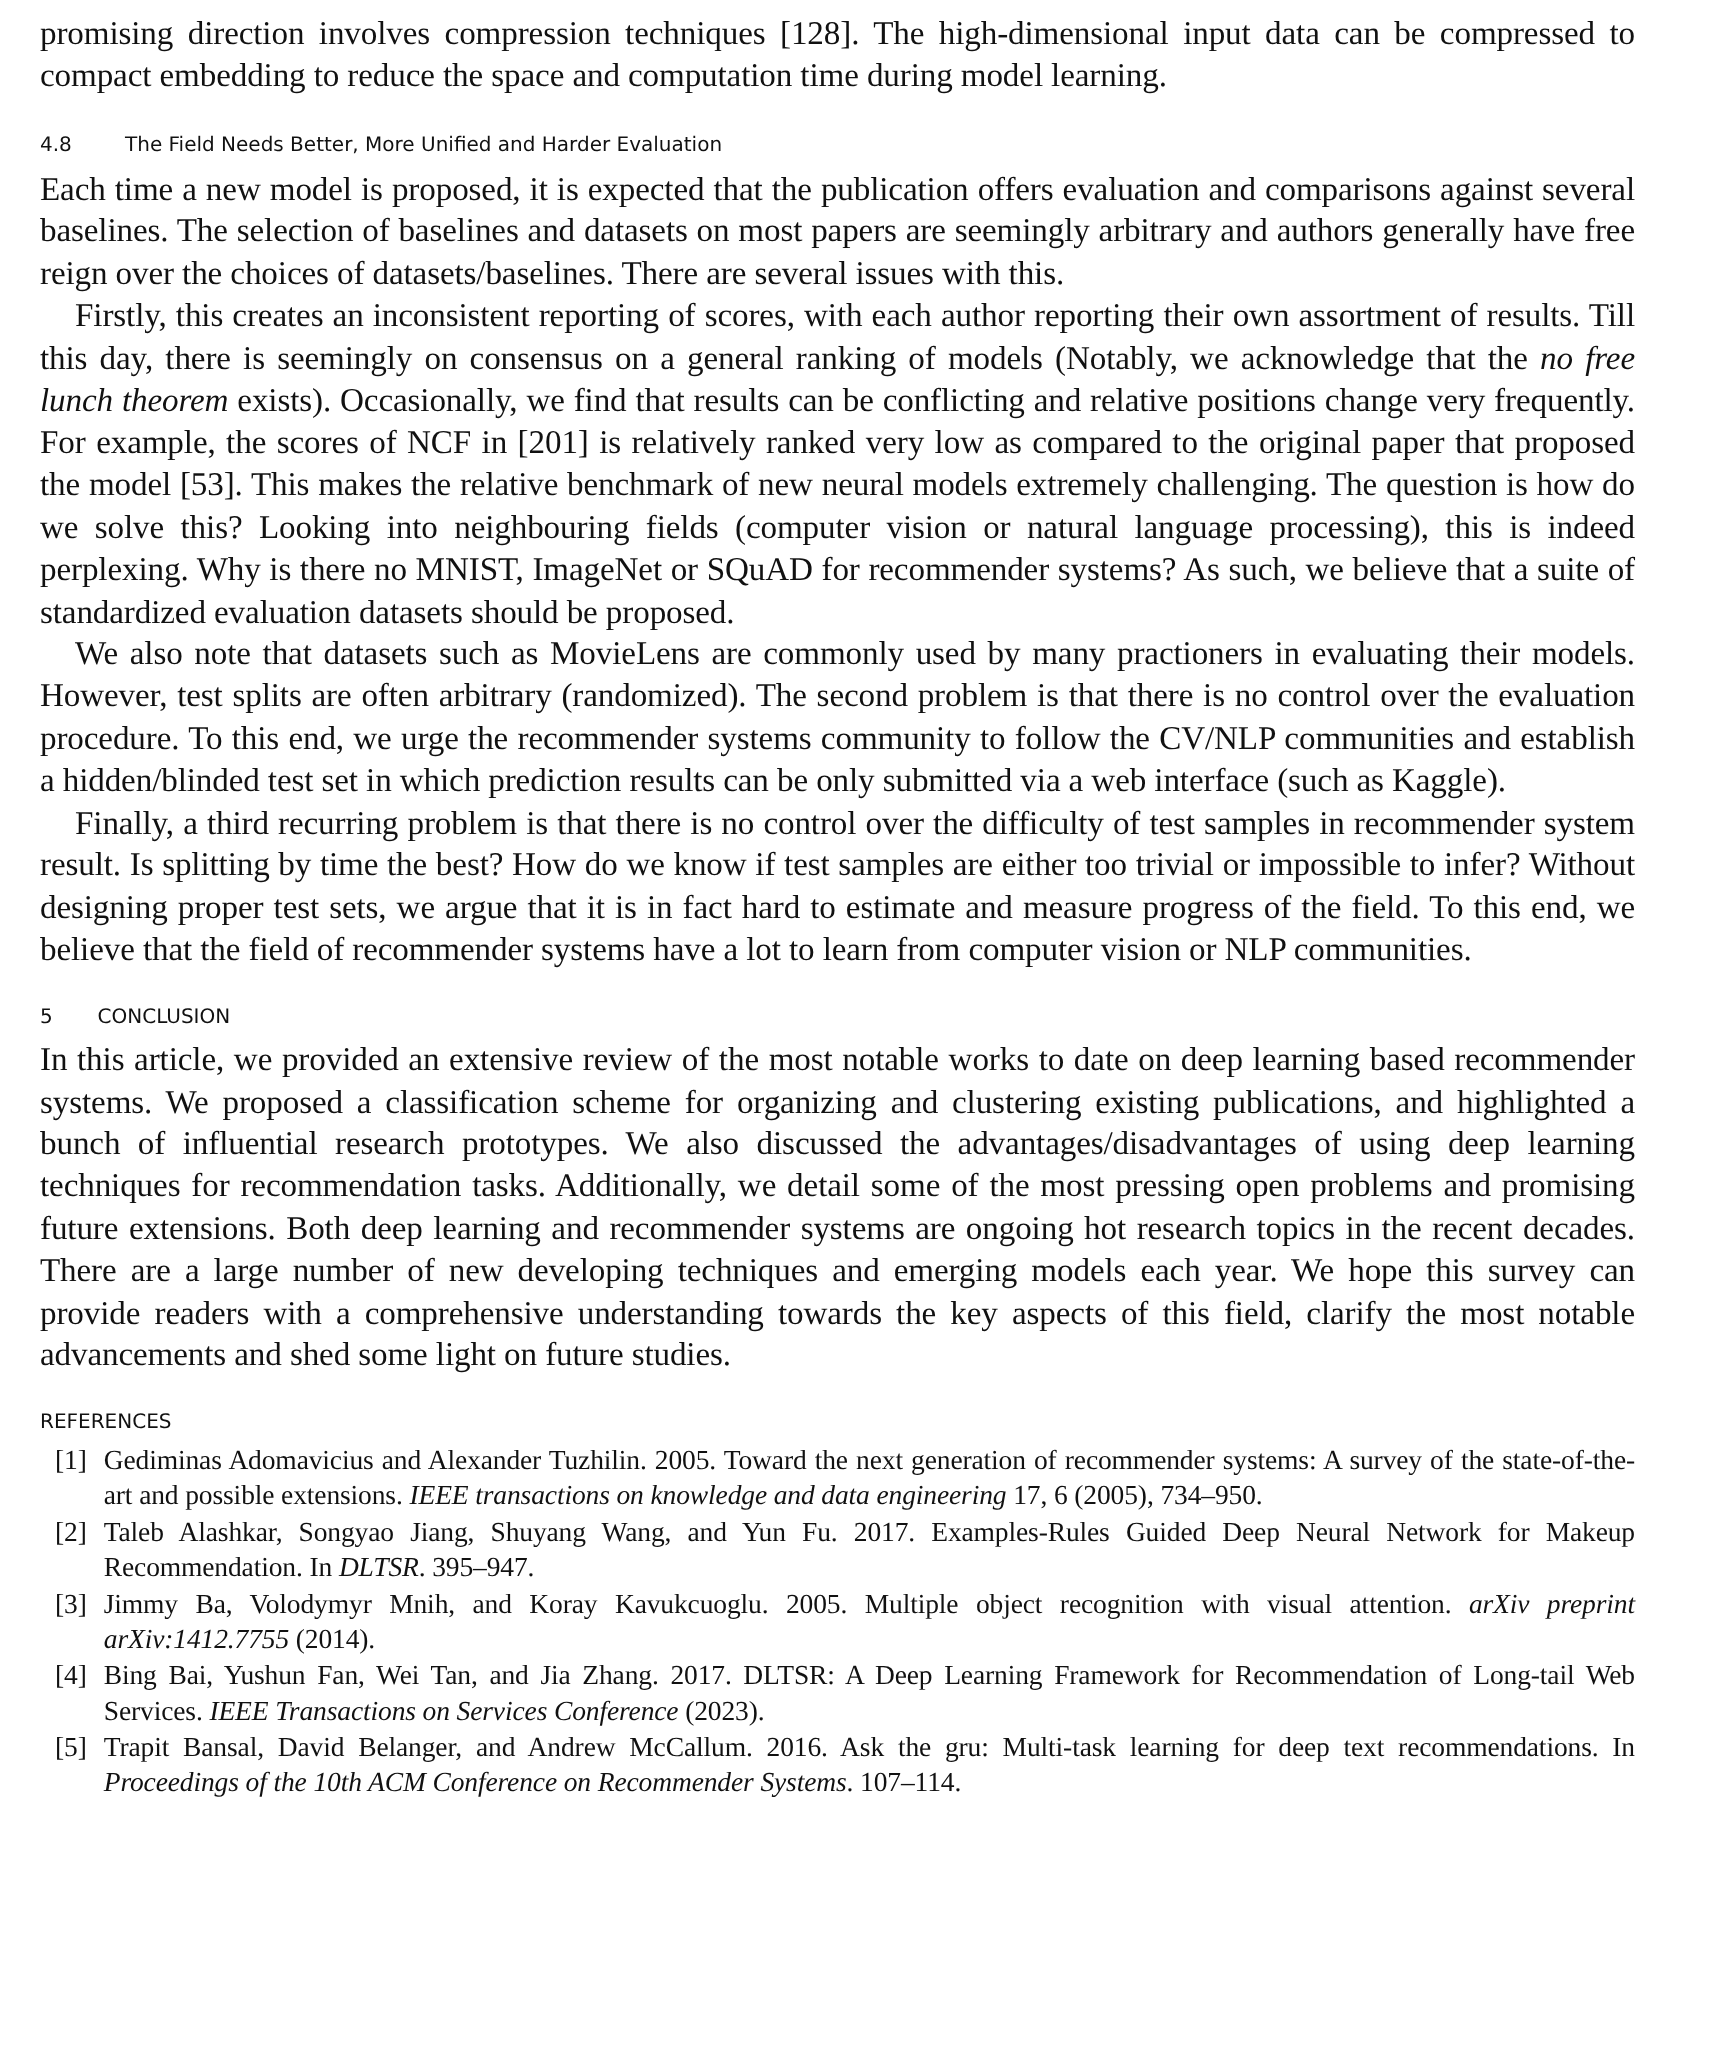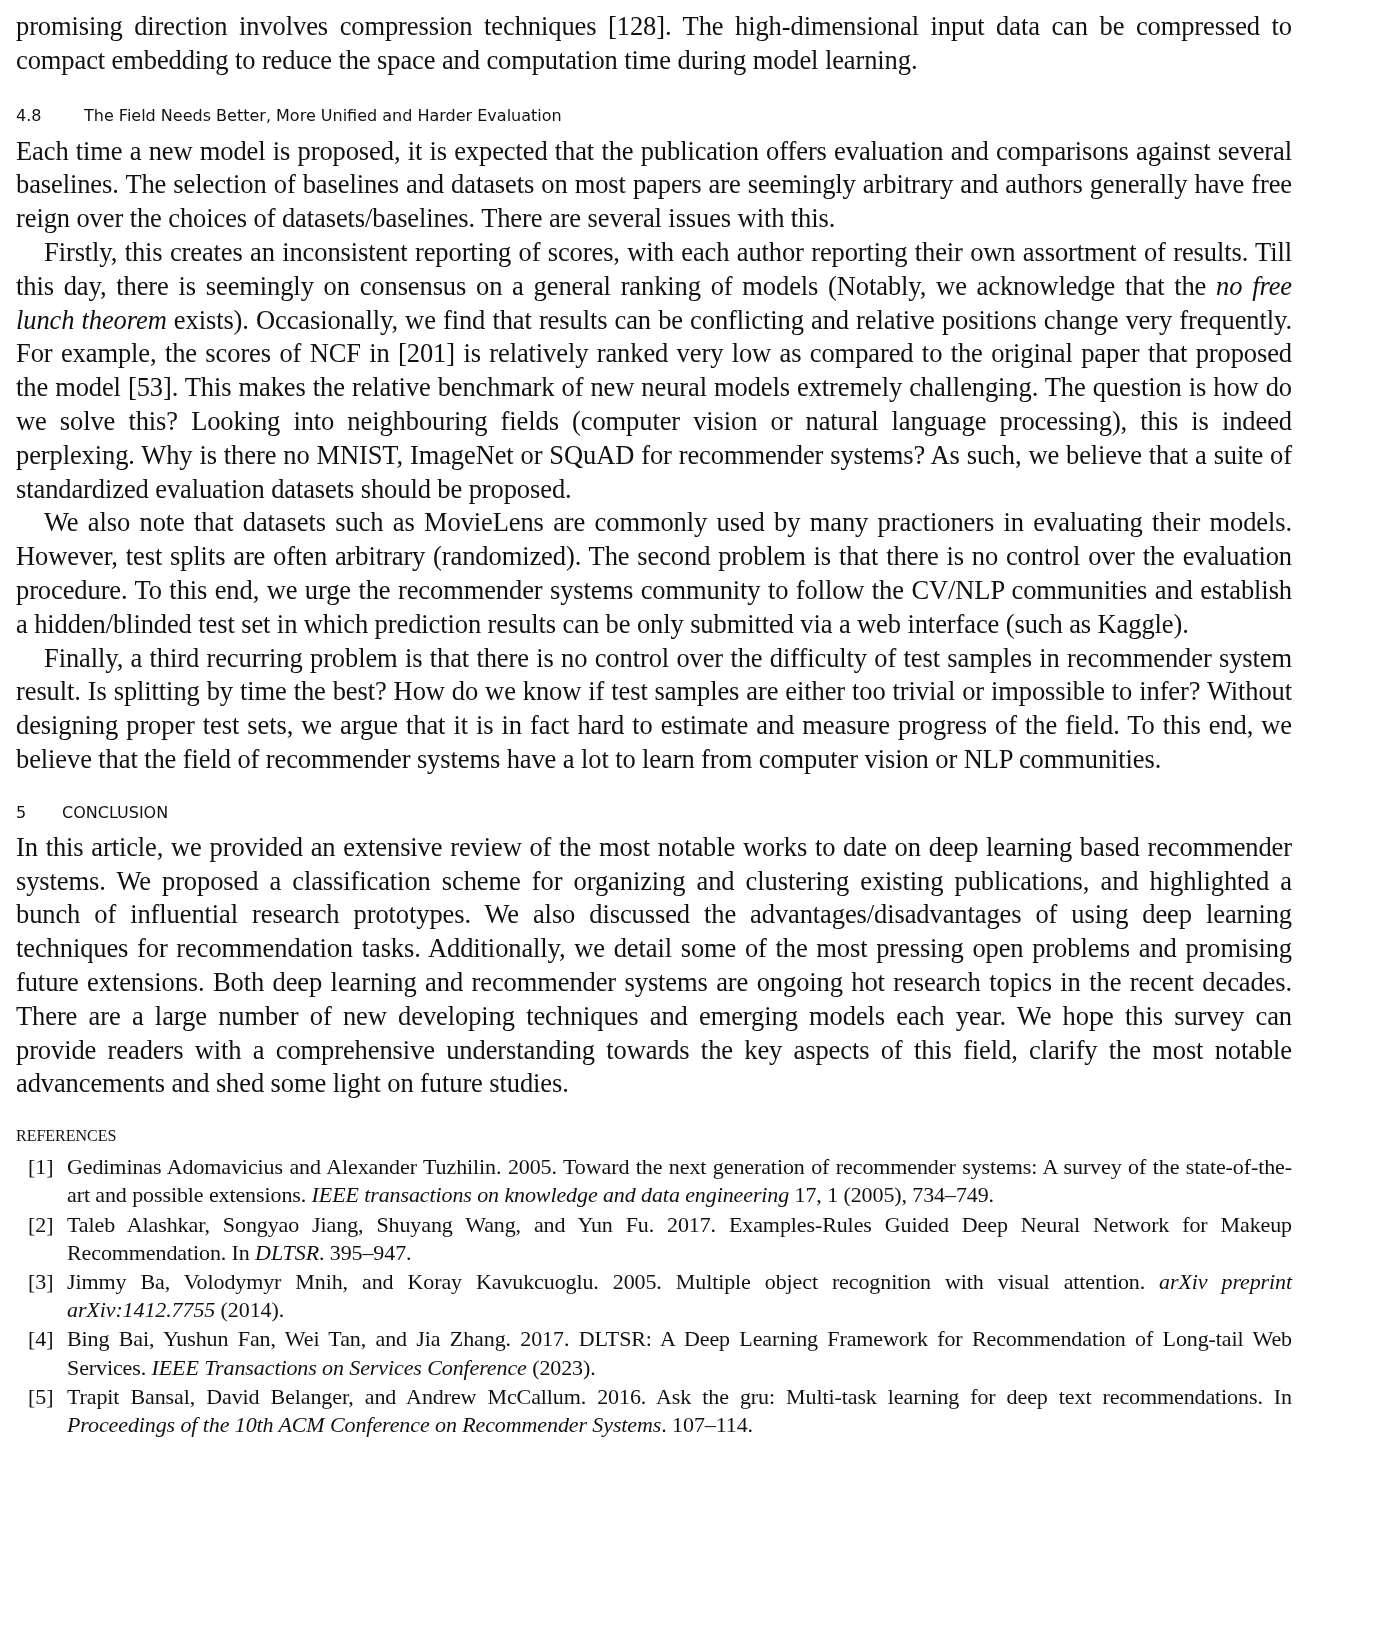--- a/index.html
+++ b/index.html
@@ -10,21 +10,21 @@
     body {
       width: 1388px;
       height: 1642px;
       overflow: hidden;
       position: relative;
       color: #111111;
       font-family: "Liberation Serif", "DejaVu Serif", serif;
     }
     .page {
       position: absolute;
-      left: 16px;
+      left: 32px;
       top: 10px;
       width: 1276px;
     }
     .para {
       font-size: 26.5px;
       line-height: 33.8px;
       text-align: justify;
       margin: 0;
       letter-spacing: -0.1px;
     }
@@ -44,21 +44,21 @@
     .heading .num {
       display: inline-block;
     }
     .heading .title {
       display: inline-block;
     }
     #h48 { margin-top: 28px; margin-bottom: 10px; }
     #h48 .num { width: 68px; }
     #h5 { margin-top: 26px; margin-bottom: 9px; }
     #h5 .num { width: 46px; }
-    #href { margin-top: 26px; margin-bottom: 8px; font-family: Liberation Serif, serif; }
+    #href { margin-top: 26px; margin-bottom: 8px; }
     em { font-style: italic; }
     .refs {
       margin: 0;
       padding: 0;
       list-style: none;
     }
     .ref {
       position: relative;
       padding-left: 51px;
       font-size: 22px;
@@ -99,21 +99,21 @@
   </h2>
 
   <p class="para">In this article, we provided an extensive review of the most notable works to date on deep learning based recommender systems. We proposed a classification scheme for organizing and clustering existing publications, and highlighted a bunch of influential research prototypes. We also discussed the advantages/disadvantages of using deep learning techniques for recommendation tasks. Additionally, we detail some of the most pressing open problems and promising future extensions. Both deep learning and recommender systems are ongoing hot research topics in the recent decades. There are a large number of new developing techniques and emerging models each year. We hope this survey can provide readers with a comprehensive understanding towards the key aspects of this field, clarify the most notable advancements and shed some light on future studies.</p>
 
   <h2 class="heading" id="href">
     <span class="title">REFERENCES</span>
   </h2>
 
   <ol class="refs">
     <li class="ref">
-      <span class="ref-num">[1]</span><span>Gediminas Adomavicius and Alexander Tuzhilin. 2005.  Toward the next generation of recommender systems: A survey of the state-of-the-art and possible extensions. </span><em>IEEE transactions on knowledge and data engineering</em><span> 17, 1 (2005), 734–749.</span>
+      <span class="ref-num">[1]</span><span>Gediminas Adomavicius and Alexander Tuzhilin. 2005.  Toward the next generation of recommender systems: A survey of the state-of-the-art and possible extensions. </span><em>IEEE transactions on knowledge and data engineering</em><span> 17, 6 (2005), 734–950.</span>
     </li>
     <li class="ref">
       <span class="ref-num">[2]</span><span>Taleb Alashkar, Songyao Jiang, Shuyang Wang, and Yun Fu. 2017.  Examples-Rules Guided Deep Neural Network for Makeup Recommendation. In </span><em>DLTSR</em><span>. 395–947.</span>
     </li>
     <li class="ref">
       <span class="ref-num">[3]</span><span>Jimmy Ba, Volodymyr Mnih, and Koray Kavukcuoglu. 2005.  Multiple object recognition with visual attention.  </span><em>arXiv preprint arXiv:1412.7755</em><span> (2014).</span>
     </li>
     <li class="ref">
       <span class="ref-num">[4]</span><span>Bing Bai, Yushun Fan, Wei Tan, and Jia Zhang. 2017. DLTSR: A Deep Learning Framework for Recommendation of Long-tail Web Services. </span><em>IEEE Transactions on Services Conference</em><span> (2023).</span>
     </li>

